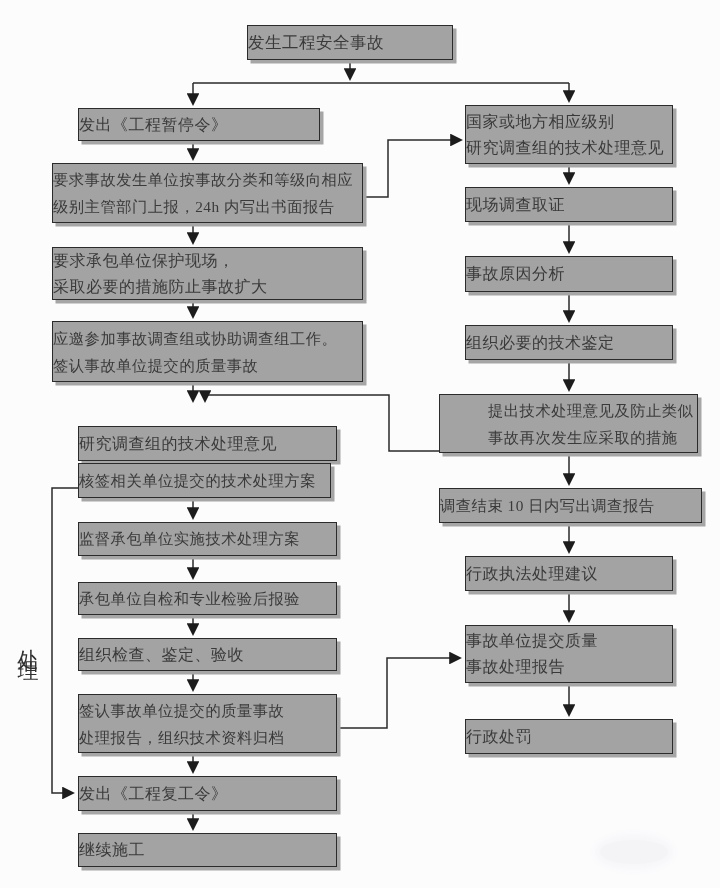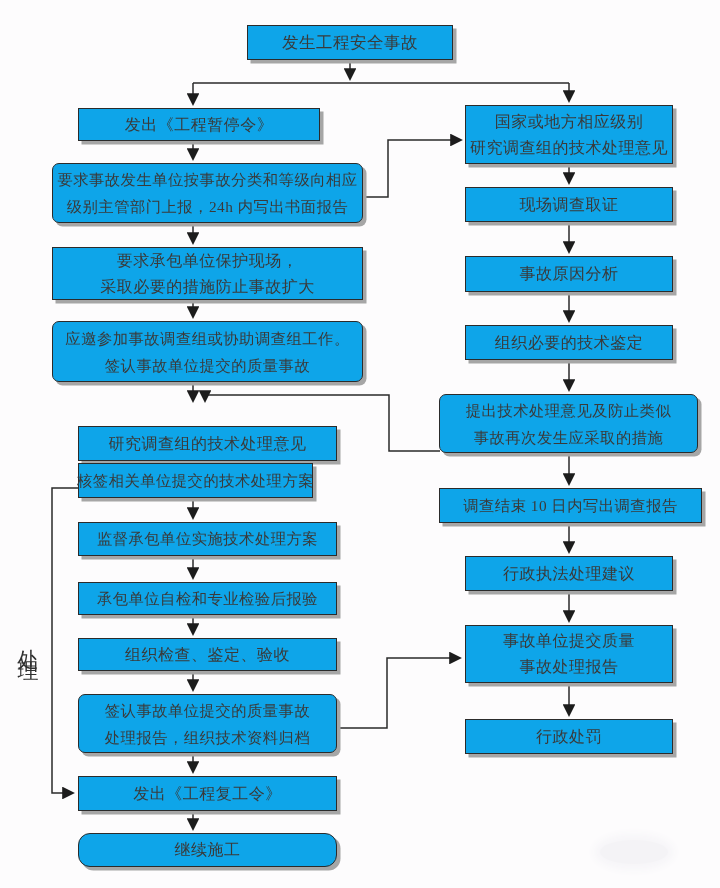--- a/index.html
+++ b/index.html
@@ -8,55 +8,55 @@
     background:#fdfcfd;
     font-family:"Liberation Serif","DejaVu Serif",serif;
     color:#3a3a3a;
     overflow:hidden;
   }
   #canvas{position:relative;width:720px;height:888px;}
   svg.lines{position:absolute;left:0;top:0;width:720px;height:888px;pointer-events:none;}
   .flow-box{
     position:absolute;
     box-sizing:border-box;
-    background:#0ea5e9;
+    background:#a3a3a3;
     border:1.6px solid #2b2b2b;
     box-shadow:3.5px 3.5px 0 0 #a6a6a6;
     display:flex;
     flex-direction:column;
-    align-items:center;
+    align-items:flex-start;
     justify-content:center;
     text-align:center;
     font-size:16px;
     line-height:26px;
     letter-spacing:0.5px;
     z-index:2;
   }
   .flow-box .ln{display:block;white-space:nowrap;}
-  .small-gap{line-height:27px;border-radius:7px;}
+  .small-gap{line-height:27px;}
   
   .pos-start{left:247px;top:25px;width:206px;height:35px;font-size:16.5px;}
   .pos-stop_order{left:78px;top:108px;width:242px;height:33px;}
   .pos-report_up{left:52px;top:163px;width:311px;height:60px;font-size:15.3px;}
   .pos-protect_site{left:52px;top:247px;width:311px;height:53px;}
   .pos-join_investigation{left:52px;top:321px;width:311px;height:61px;font-size:15.3px;}
   .pos-study_opinion{left:78px;top:426px;width:259px;height:35px;}
-  .pos-countersign_plan{left:78px;top:463px;width:235px;height:35px;font-size:15.3px;}
+  .pos-countersign_plan{left:78px;top:463px;width:253px;height:35px;font-size:15.3px;}
   .pos-supervise_implement{left:78px;top:522px;width:259px;height:34px;font-size:15.3px;}
   .pos-contractor_selfcheck{left:78px;top:582px;width:259px;height:33px;font-size:15.3px;}
   .pos-organize_acceptance{left:78px;top:638px;width:259px;height:33px;}
   .pos-sign_quality_report{left:78px;top:694px;width:259px;height:59px;font-size:15.3px;}
   .pos-resume_order{left:78px;top:776px;width:259px;height:35px;font-family:Liberation Serif, serif;}
-  .pos-continue_construction{left:78px;top:833px;width:259px;height:34px;border-radius:12px;}
+  .pos-continue_construction{left:78px;top:833px;width:259px;height:34px;}
   
   .pos-org_investigation_team{left:465px;top:105px;width:208px;height:59px;}
   .pos-site_evidence{left:465px;top:187px;width:208px;height:35px;}
   .pos-cause_analysis{left:465px;top:256px;width:208px;height:36px;}
   .pos-tech_appraisal{left:465px;top:325px;width:208px;height:35px;}
-  .pos-propose_measures{left:439px;top:394px;width:259px;height:59px;font-size:15.3px;}
+  .pos-propose_measures{left:439px;top:394px;width:259px;height:59px;font-size:15.3px;padding-left:48px;}
   .pos-investigation_report{left:439px;top:488px;width:263px;height:35px;font-size:15.3px;}
   .pos-law_enforcement_suggestion{left:465px;top:556px;width:208px;height:35px;}
   .pos-submit_quality_report{left:465px;top:625px;width:208px;height:58px;}
   .pos-admin_punishment{left:465px;top:719px;width:208px;height:35px;}
   .side-label{
     position:absolute;
     left:16px;top:632px;
     width:26px;height:70px;
     writing-mode:vertical-rl;
     text-orientation:upright;

